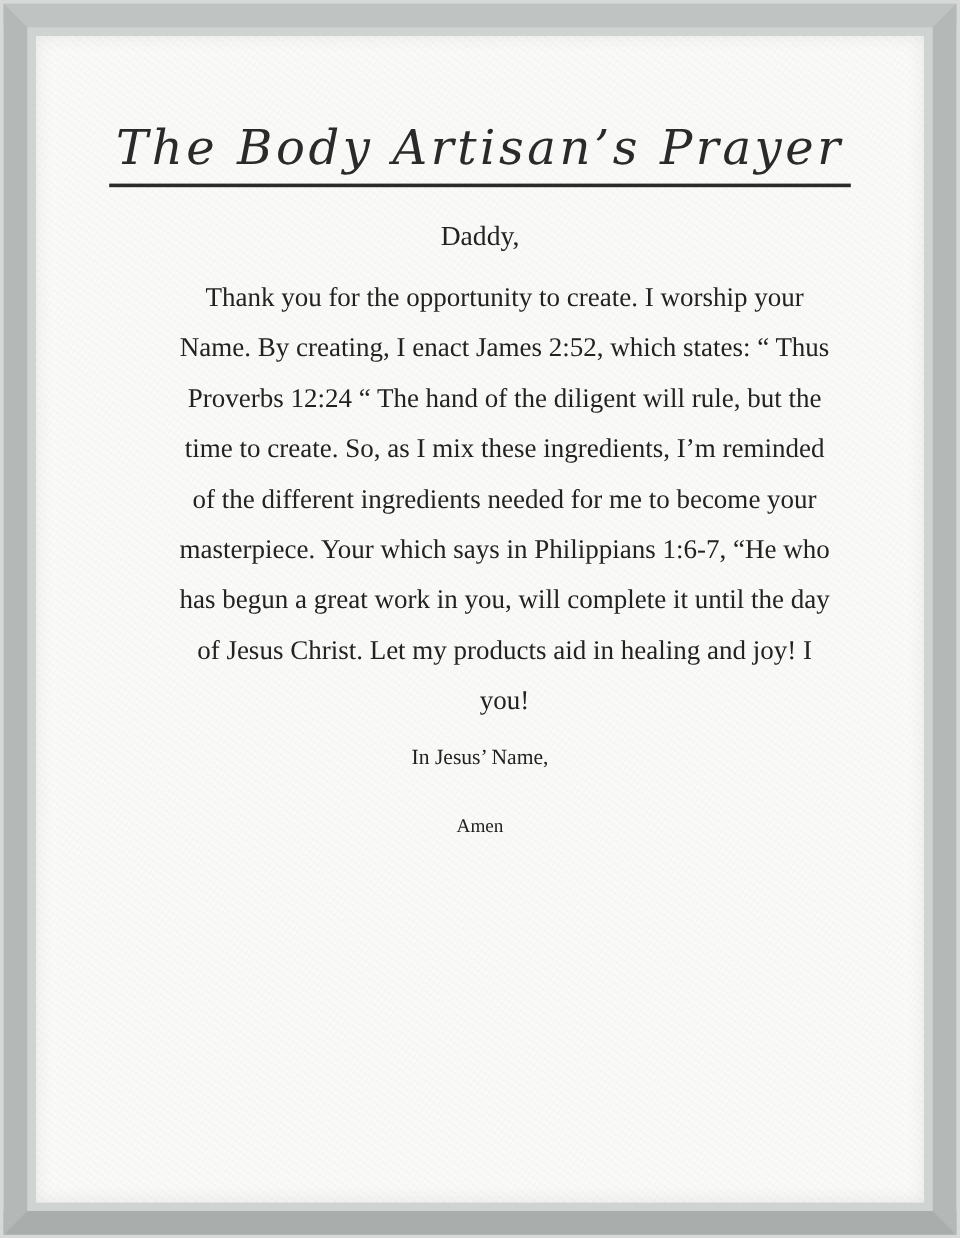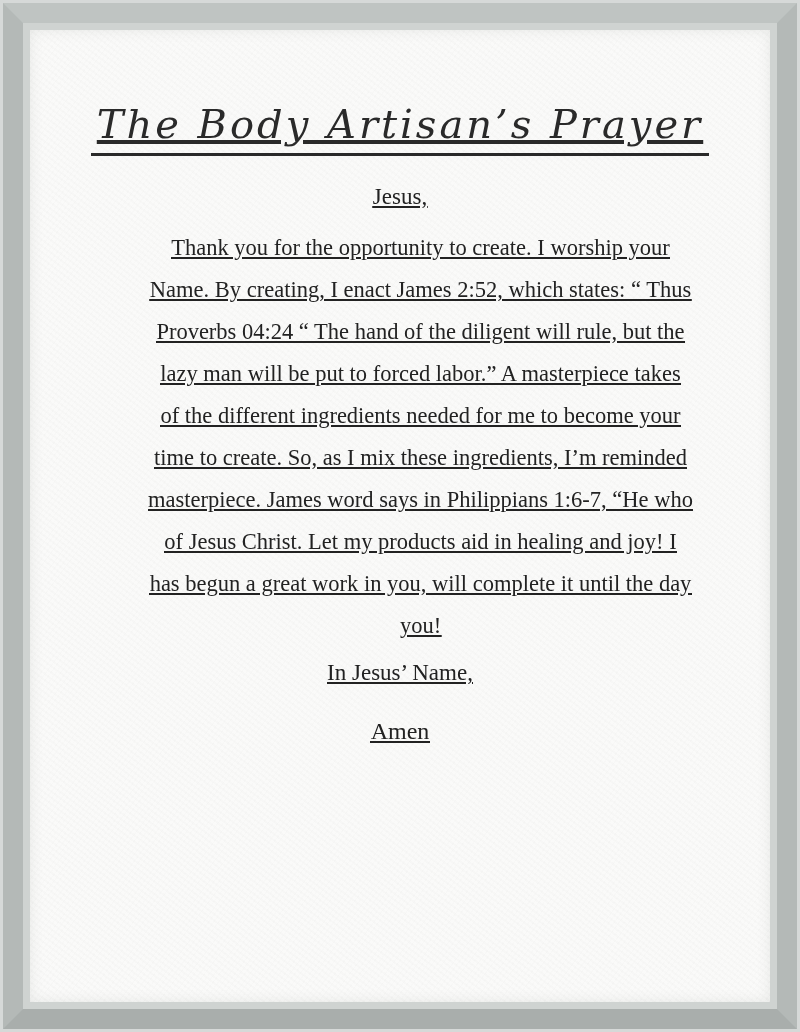--- a/index.html
+++ b/index.html
@@ -4,21 +4,21 @@
 <style>
   :root {
     --frame-outer-edge: #d6d9d8;
     --frame-band: #b4b9b7;
     --frame-band-light: #bfc4c2;
     --frame-band-dark: #a9aeac;
     --frame-lip: #cfd3d1;
     --paper: #fafaf9;
     --ink: #222222;
   }
-  * { box-sizing: border-box; margin: 0; padding: 0; text-decoration: underline; }
+  * { box-sizing: border-box; margin: 0; padding: 0; }
   html, body { width: 800px; height: 1032px; }
   body {
     font-family: "Liberation Serif", serif;
     background: #ffffff;
     overflow: hidden;
   }
   .frame {
     width: 800px;
     height: 1032px;
     background: var(--frame-outer-edge);
@@ -70,53 +70,52 @@
     margin-top: 15px;
     font-size: 22.5px;
   }
   .prayer-body .line {
     line-height: 42px;
     white-space: nowrap;
     padding-left: 41px;
   }
   .closing {
     margin-top: 7px;
-    font-size: 23px;
+    font-size: 18px;
     line-height: 38px;
   }
   .signoff {
     margin-top: 20px;
-    font-size: 24px;
+    font-size: 16px;
     line-height: 38px;
   }
 </style>
 </head>
 <body>
 
 <div class="frame">
   <div class="frame-band">
     <div class="frame-lip">
       <div class="paper">
 
         <div class="title-wrap">
           <h1 class="title">The Body Artisan’s Prayer</h1>
         </div>
 
-        <p class="salutation">Jesus,</p>
+        <p class="salutation">Daddy,</p>
 
         <div class="prayer-body">
             <div class="line">Thank you for the opportunity to create. I worship your</div>
             <div class="line">Name. By creating, I enact James 2:52, which states: “ Thus</div>
-            <div class="line">Proverbs 04:24 “ The hand of the diligent will rule, but the</div>
-            <div class="line">lazy man will be put to forced labor.” A masterpiece takes</div>
+            <div class="line">Proverbs 12:24 “ The hand of the diligent will rule, but the</div>
+            <div class="line">time to create. So, as I mix these ingredients, I’m reminded</div>
             <div class="line">of the different ingredients needed for me to become your</div>
-            <div class="line">time to create. So, as I mix these ingredients, I’m reminded</div>
-            <div class="line">masterpiece. James word says in Philippians 1:6-7, “He who</div>
+            <div class="line">masterpiece. Your which says in Philippians 1:6-7, “He who</div>
+            <div class="line">has begun a great work in you, will complete it until the day</div>
             <div class="line">of Jesus Christ. Let my products aid in healing and joy! I</div>
-            <div class="line">has begun a great work in you, will complete it until the day</div>
             <div class="line">you!</div>
           </div>
 
         <p class="closing">In Jesus’ Name,</p>
 
         <p class="signoff">Amen</p>
 
       </div>
     </div>
   </div>

